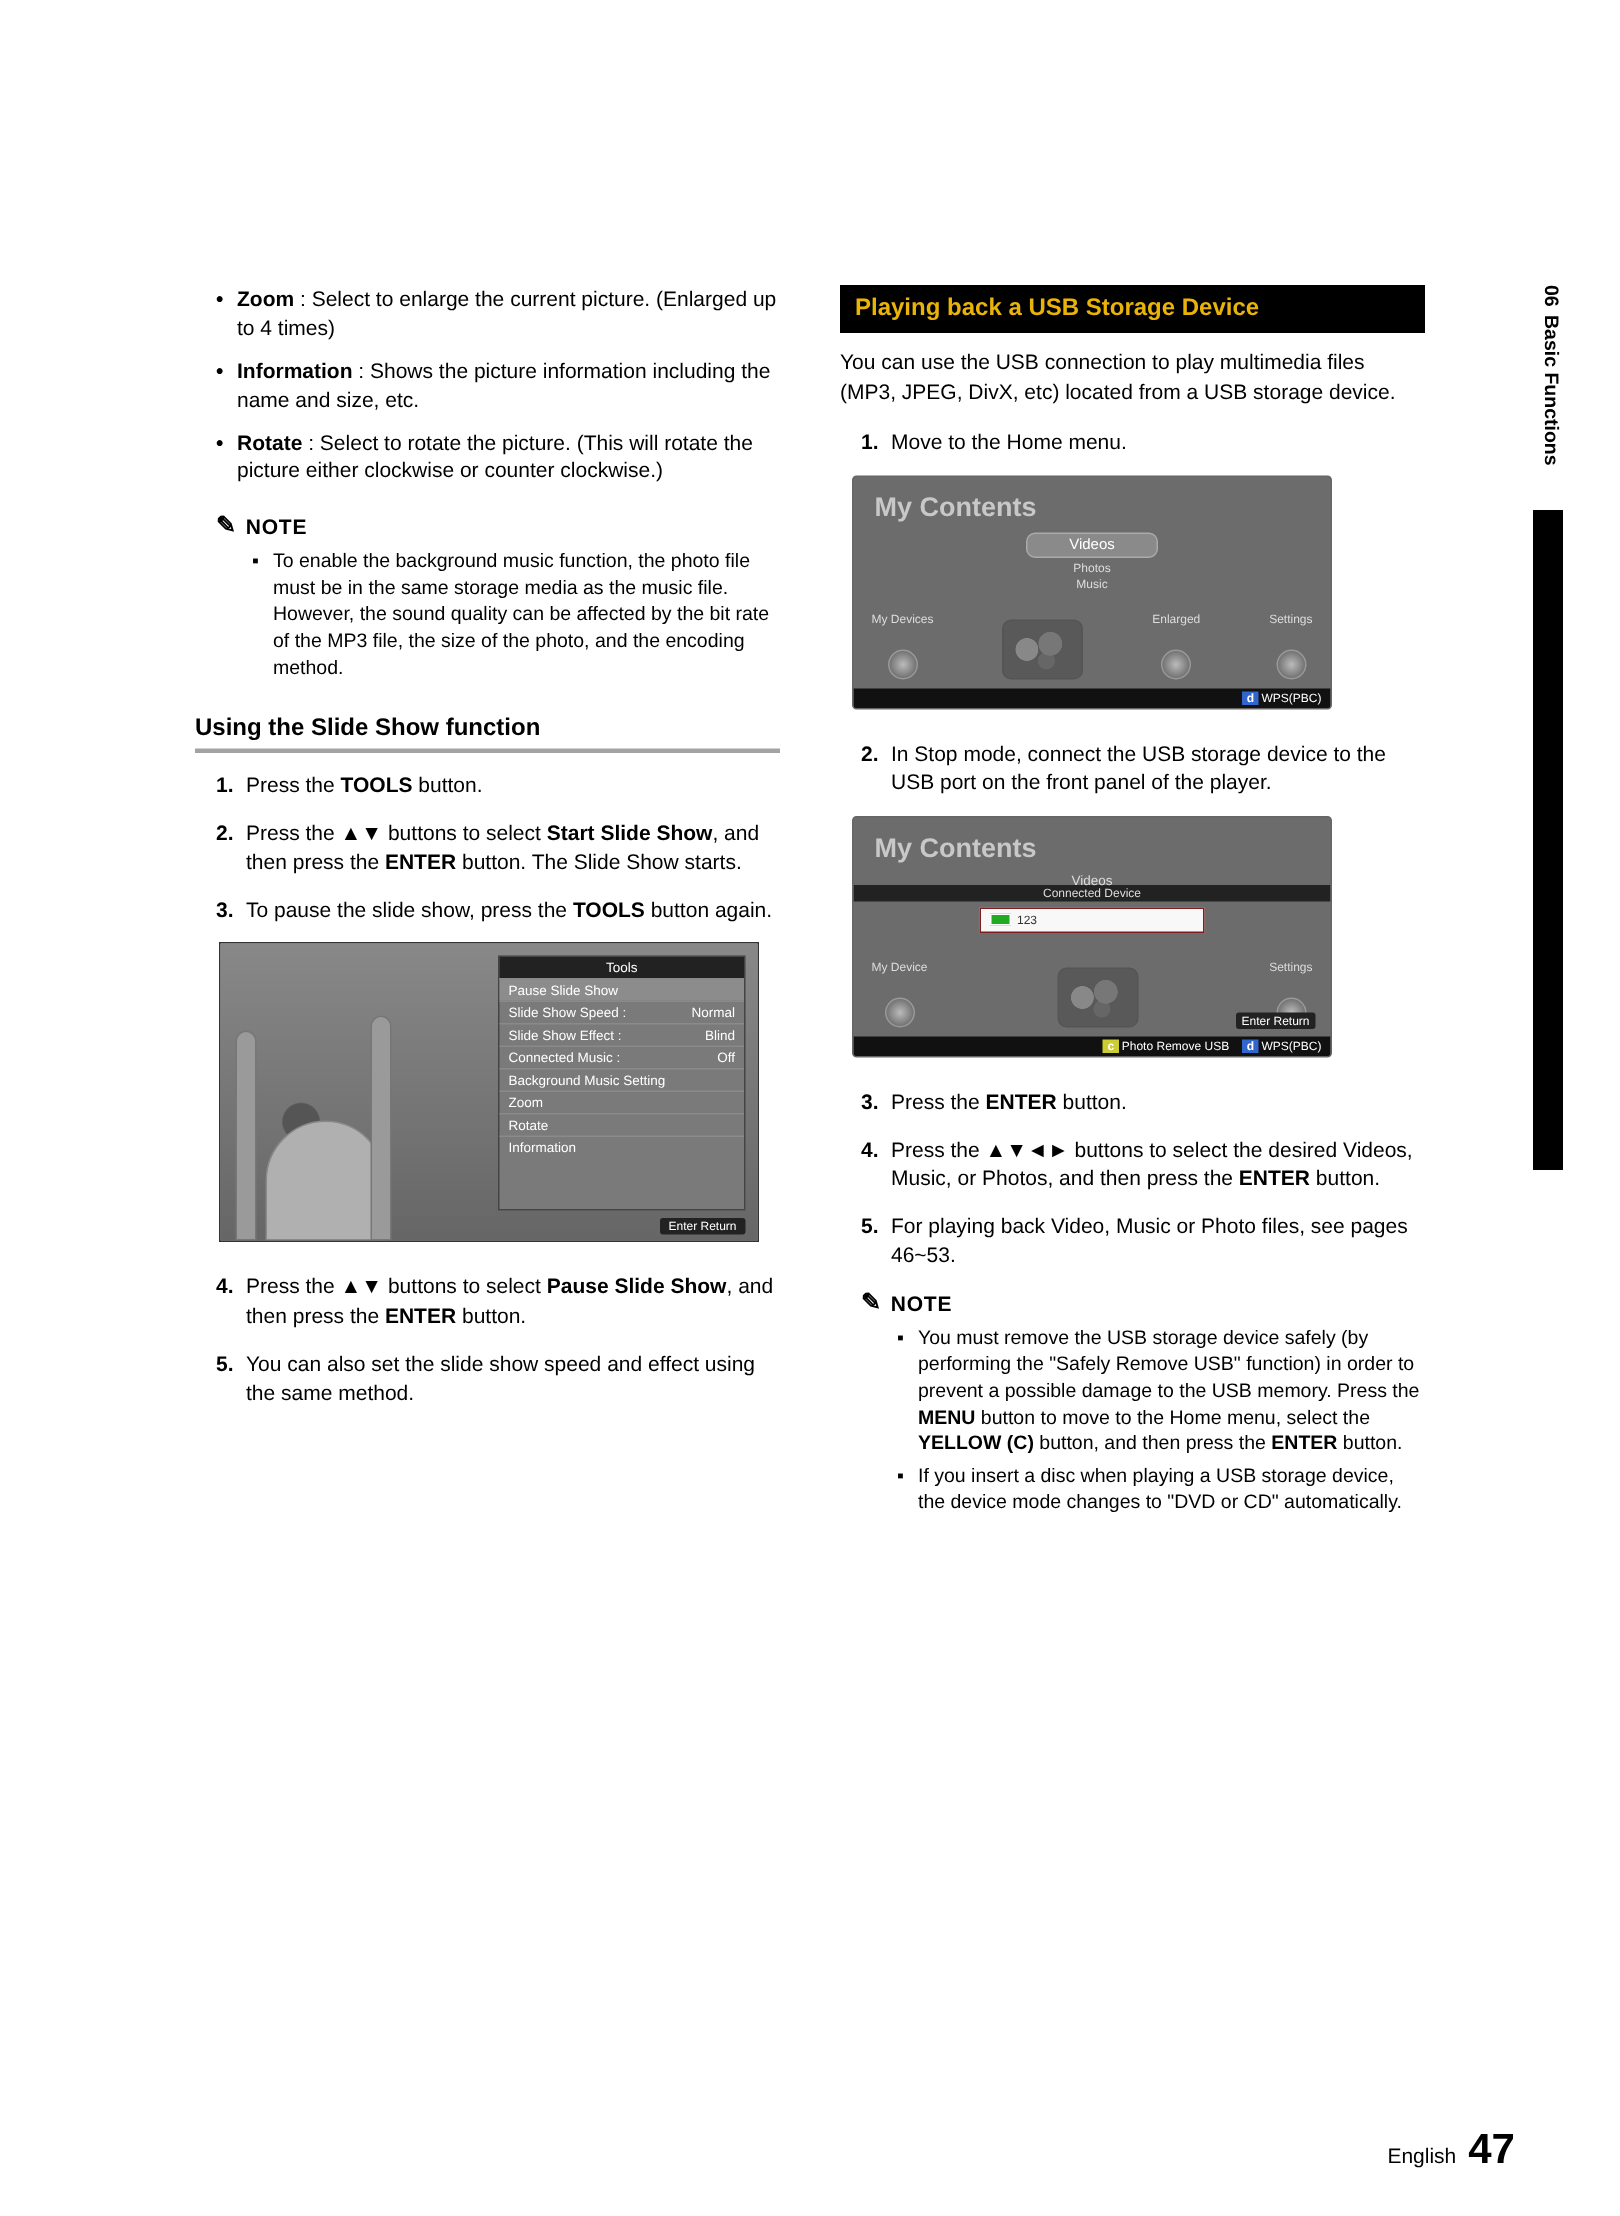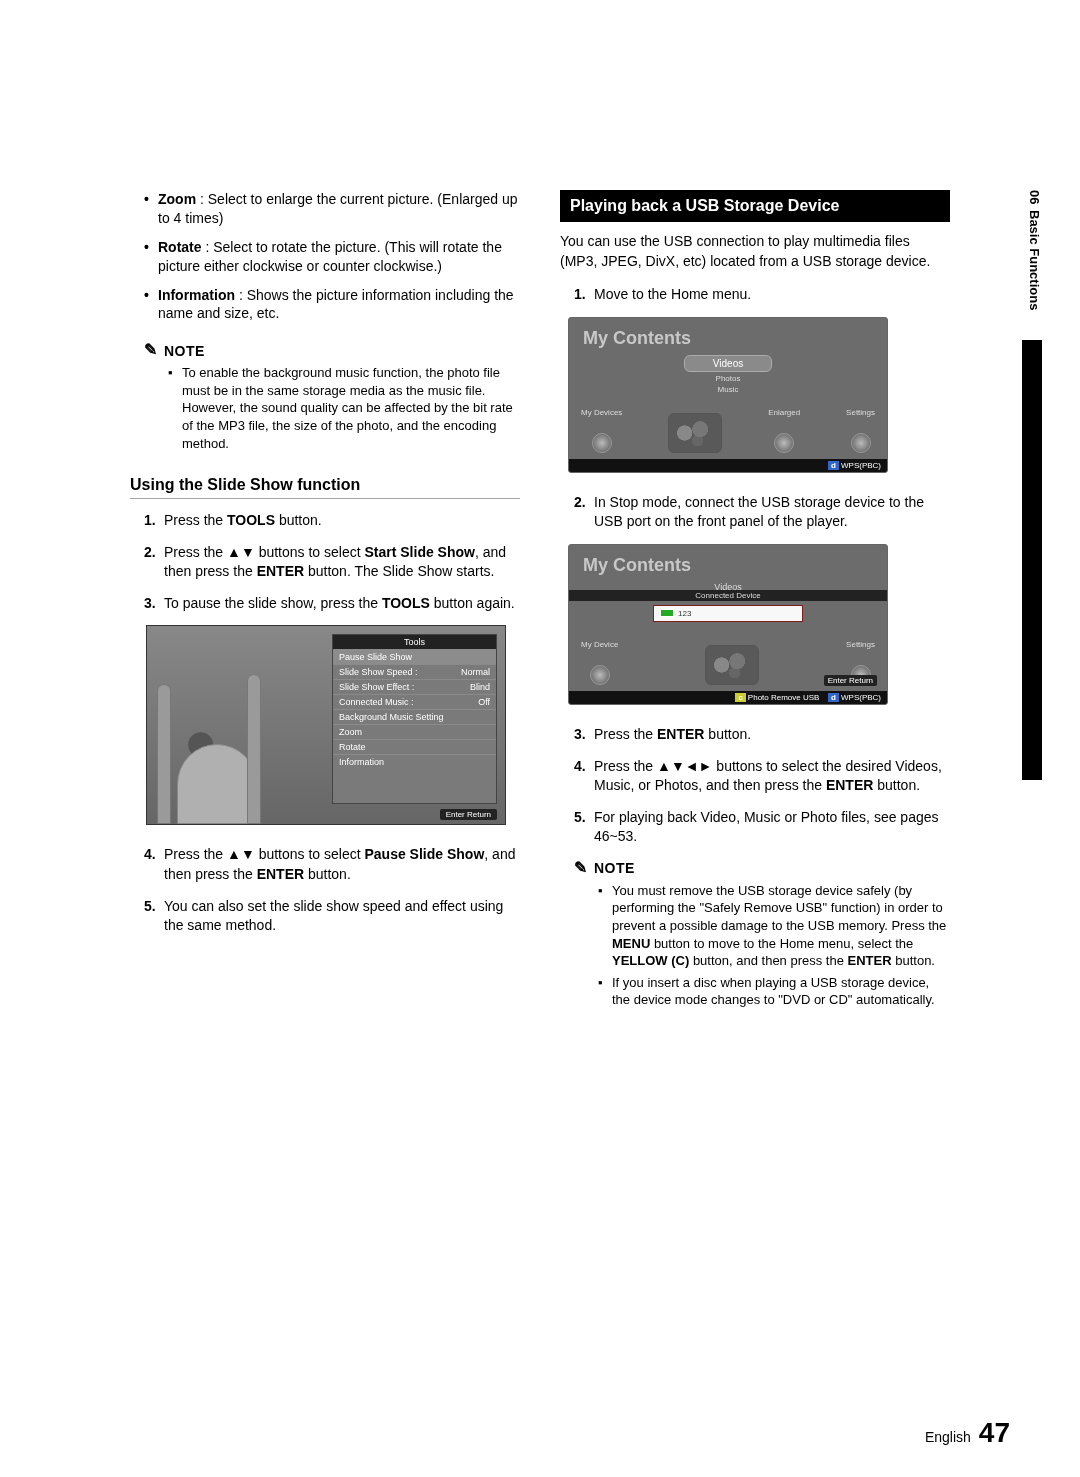--- a/index.html
+++ b/index.html
@@ -60,21 +60,21 @@
     margin-bottom: 4px;
   }
   ul.note-bullets li::before {
     content: "▪";
     position: absolute;
     left: 0;
   }
   h3.subhead {
     font-size: 16px;
     font-weight: bold;
-    border-bottom: 1px solid #a3a3a3;
+    border-bottom: 3px solid #a3a3a3;
     padding-bottom: 4px;
     margin-bottom: 12px;
   }
   ol.steps {
     list-style: none;
     counter-reset: st;
     padding-left: 14px;
   }
   ol.steps > li {
     counter-increment: st;
@@ -84,21 +84,21 @@
     line-height: 1.4;
   }
   ol.steps > li::before {
     content: counter(st) ".";
     position: absolute;
     left: 0;
     font-weight: bold;
   }
   .section-bar {
     background: #000;
-    color: #ffffff;
+    color: #eab308;
     font-weight: bold;
     font-size: 16px;
     padding: 7px 10px;
     margin-bottom: 10px;
   }
   p.bodytext {
     line-height: 1.4;
     margin-bottom: 14px;
   }
   .side-tab {
@@ -327,22 +327,22 @@
   <span>06</span>
   <span>Basic Functions</span>
 </div>
 <div class="side-black"></div>
 
 <div class="page">
 
   <div class="col">
     <ul class="bullets">
       <li><b>Zoom</b><span> : Select to enlarge the current picture. (Enlarged up to 4 times)</span></li>
+      <li><b>Information</b><span> : Shows the picture information including the name and size, etc.</span></li>
       <li><b>Rotate</b><span> : Select to rotate the picture. (This will rotate the picture either clockwise or counter clockwise.)</span></li>
-      <li><b>Information</b><span> : Shows the picture information including the name and size, etc.</span></li>
     </ul>
 
     <div class="note-label">
       <span class="note-icon">✎</span>
       <span>NOTE</span>
     </div>
     <ul class="note-bullets">
       <li>To enable the background music function, the photo file must be in the same storage media as the music file. However, the sound quality can be affected by the bit rate of the MP3 file, the size of the photo, and the encoding method.</li>
     </ul>
 

